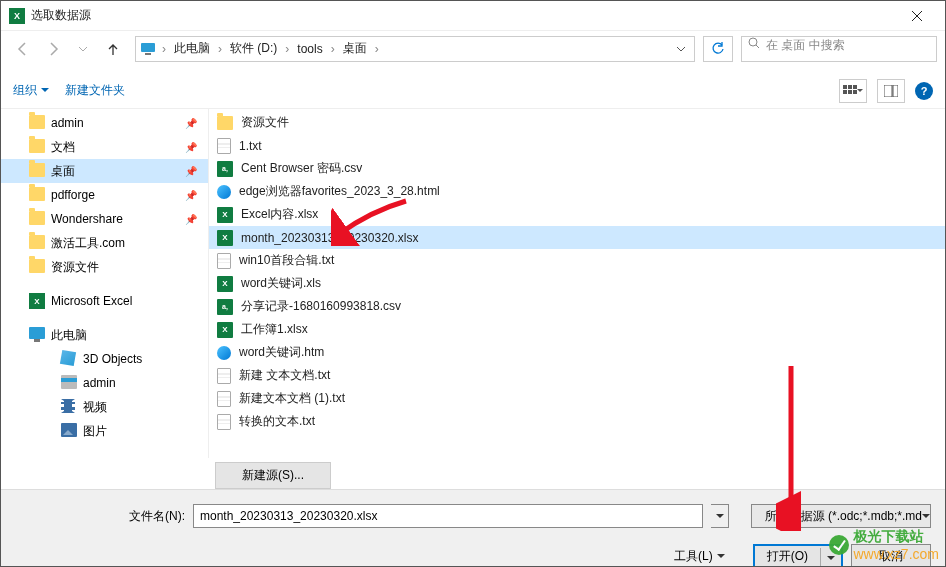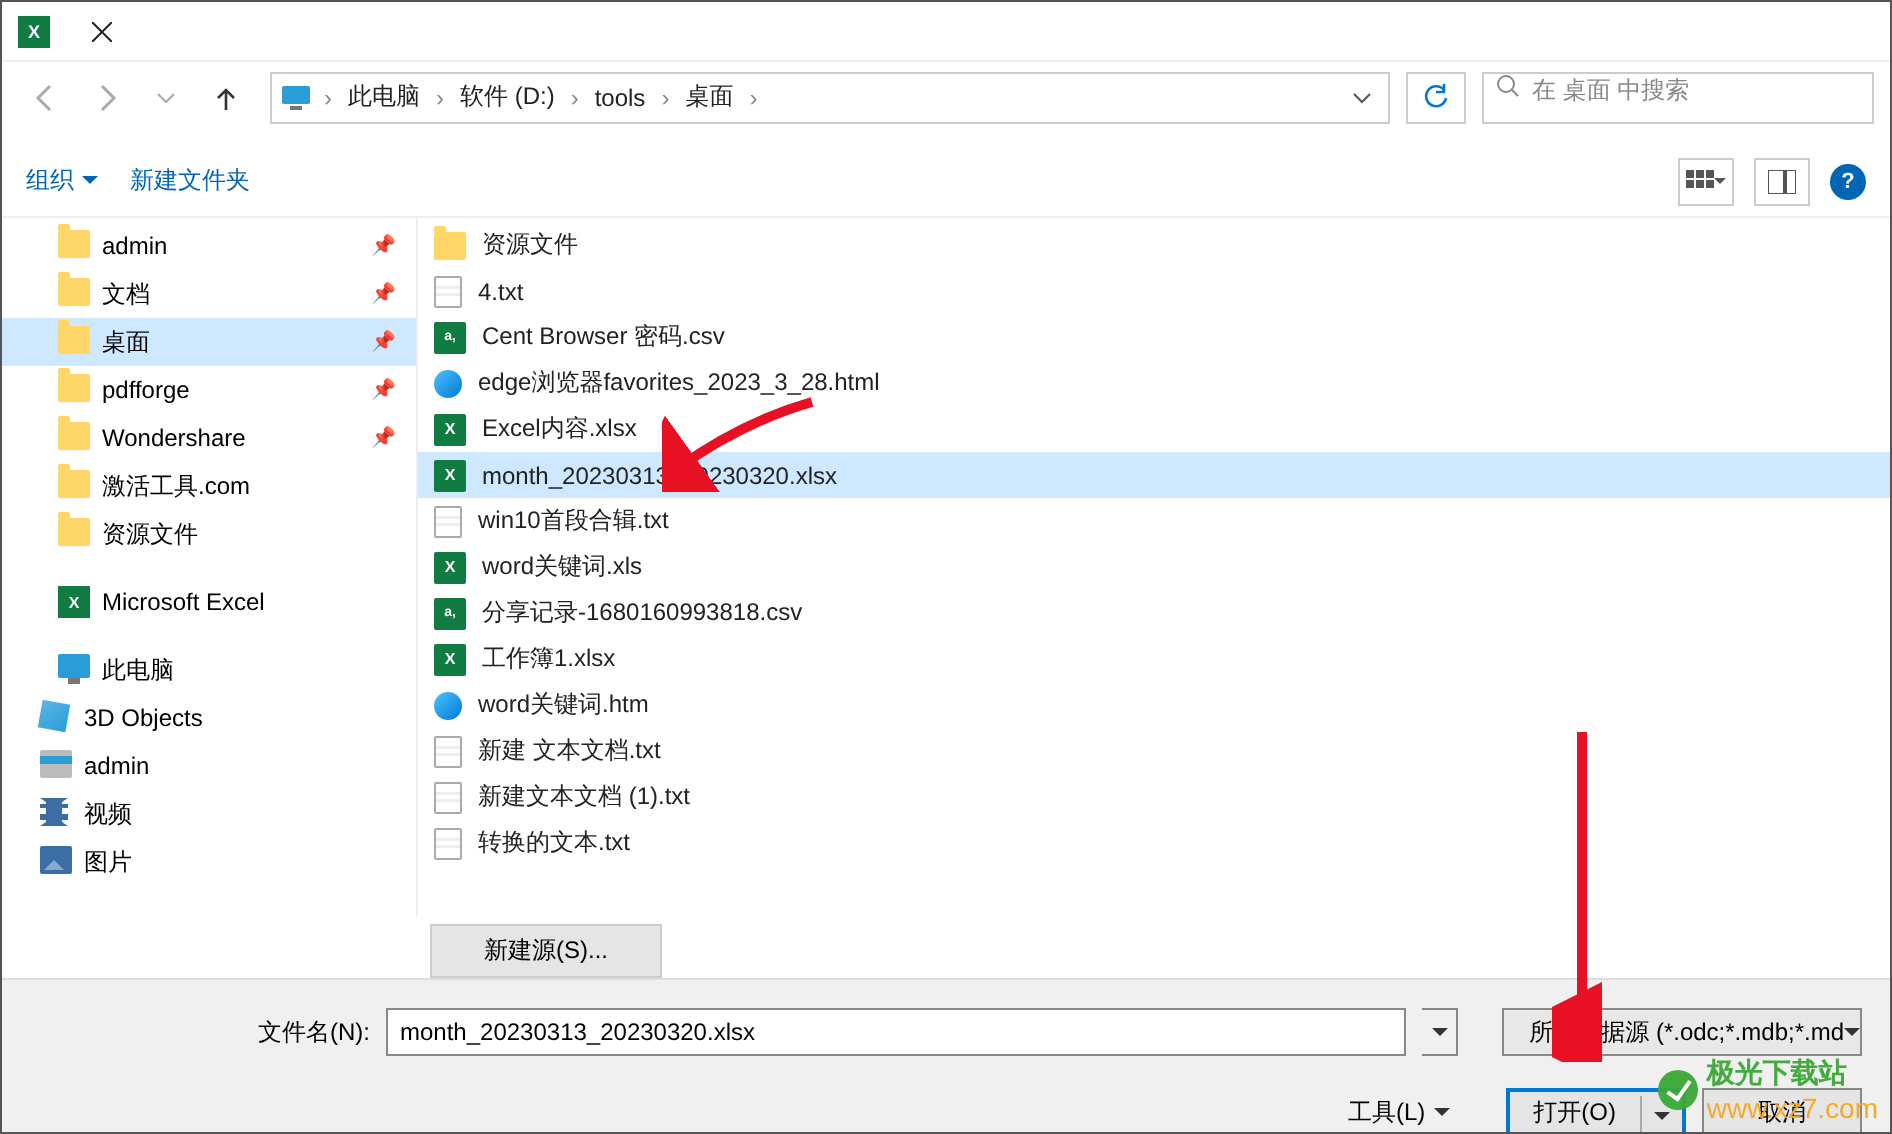--- a/index.html
+++ b/index.html
@@ -26,21 +26,21 @@
 .toolbar { height: 36px; display: flex; padding: 0 12px; justify-content: space-between; border-bottom: 1px solid #eee; margin-top: 6px; }
 .toolbar .left { display: flex; gap: 16px; }
 .toolbar .left a { color: #0066b3; cursor: pointer; display: flex; align-items: center; gap: 4px; }
 .toolbar .right { display: flex; gap: 10px; align-items: center; }
 .view-btn { width: 28px; height: 24px; border: 1px solid #ccc; display: flex; align-items: center; justify-content: center; }
 .help-icon { width: 18px; height: 18px; border-radius: 50%; background: #0066b3; color: #fff; display: flex; align-items: center; justify-content: center; font-weight: bold; font-size: 11px; }
 
 .main { display: flex; height: 349px; }
 .sidebar { width: 208px; border-right: 1px solid #eee; overflow: hidden; padding-top: 2px; }
 .sb-item { display: flex; align-items: center; height: 24px; padding-left: 28px; gap: 6px; position: relative; }
-.sb-item.sub { padding-left: 19px; }
+.sb-item.sub { padding-left: 60px; }
 .sb-item.sel { background: #cde8ff; }
 .sb-item .pin { position: absolute; right: 10px; color: #777; font-size: 10px; }
 .sb-item .fico { width: 16px; height: 16px; flex-shrink: 0; }
 .sb-spacer { height: 10px; }
 .folder-icon { width: 16px; height: 14px; background: #ffd768; border-radius: 1px; position: relative; }
 .folder-icon::before { content: ''; position: absolute; top: -3px; left: 0; width: 6px; height: 3px; background: #ffd768; border-radius: 1px 1px 0 0; }
 .excel-icon { width: 16px; height: 16px; background: #107c41; display: flex; align-items: center; justify-content: center; color: #fff; font-size: 8px; font-weight: bold; }
 .pc-monitor { width: 16px; height: 12px; background: #2a9dd6; border-radius: 1px; position: relative; }
 .pc-monitor::after { content: ''; position: absolute; bottom: -3px; left: 5px; width: 6px; height: 3px; background: #777; }
 .cube-icon { width: 14px; height: 14px; background: linear-gradient(135deg, #5ab5e8, #2a9dd6); transform: rotate(10deg); }
@@ -83,20 +83,21 @@
 .watermark .logo { width: 20px; height: 20px; border-radius: 50%; background: #3ba936; position: relative; }
 .watermark .logo::after { content: ''; position: absolute; top: 3px; left: 7px; width: 5px; height: 10px; border-right: 2px solid #fff; border-bottom: 2px solid #fff; transform: rotate(35deg); }
 .watermark .txt1 { color: #3ba936; font-size: 14px; font-weight: bold; }
 .watermark .txt2 { font-size: 14px; color: #f5a623; display: block; }
 </style>
 </head>
 <body>
 
 <div class="titlebar">
   <div class="app-icon">X</div>
+  <div class="title">选取数据源</div>
   <div class="close">
     <svg viewBox="0 0 10 10">
         <path d="M0 0 L10 10 M10 0 L0 10" stroke="#222" stroke-width="1"></path>
       </svg>
   </div>
 </div>
 
 <div class="navbar">
   <div class="nav-btn">
       <svg width="14" height="14" viewBox="0 0 14 14">
@@ -281,21 +282,21 @@
     </div>
   <div class="filelist" id="filelist">
       <div class="fl-item">
         <div>
           <div class="folder-icon"></div>
         </div>
         <span class="name">资源文件</span>
       </div>
       <div class="fl-item">
         <div class="txt-icon"></div>
-        <span class="name">4.txt</span>
+        <span class="name">1.txt</span>
       </div>
       <div class="fl-item">
         <div class="csv-icon">a,</div>
         <span class="name">Cent Browser 密码.csv</span>
       </div>
       <div class="fl-item">
         <div class="html-icon"></div>
         <span class="name">edge浏览器favorites_2023_3_28.html</span>
       </div>
       <div class="fl-item">

